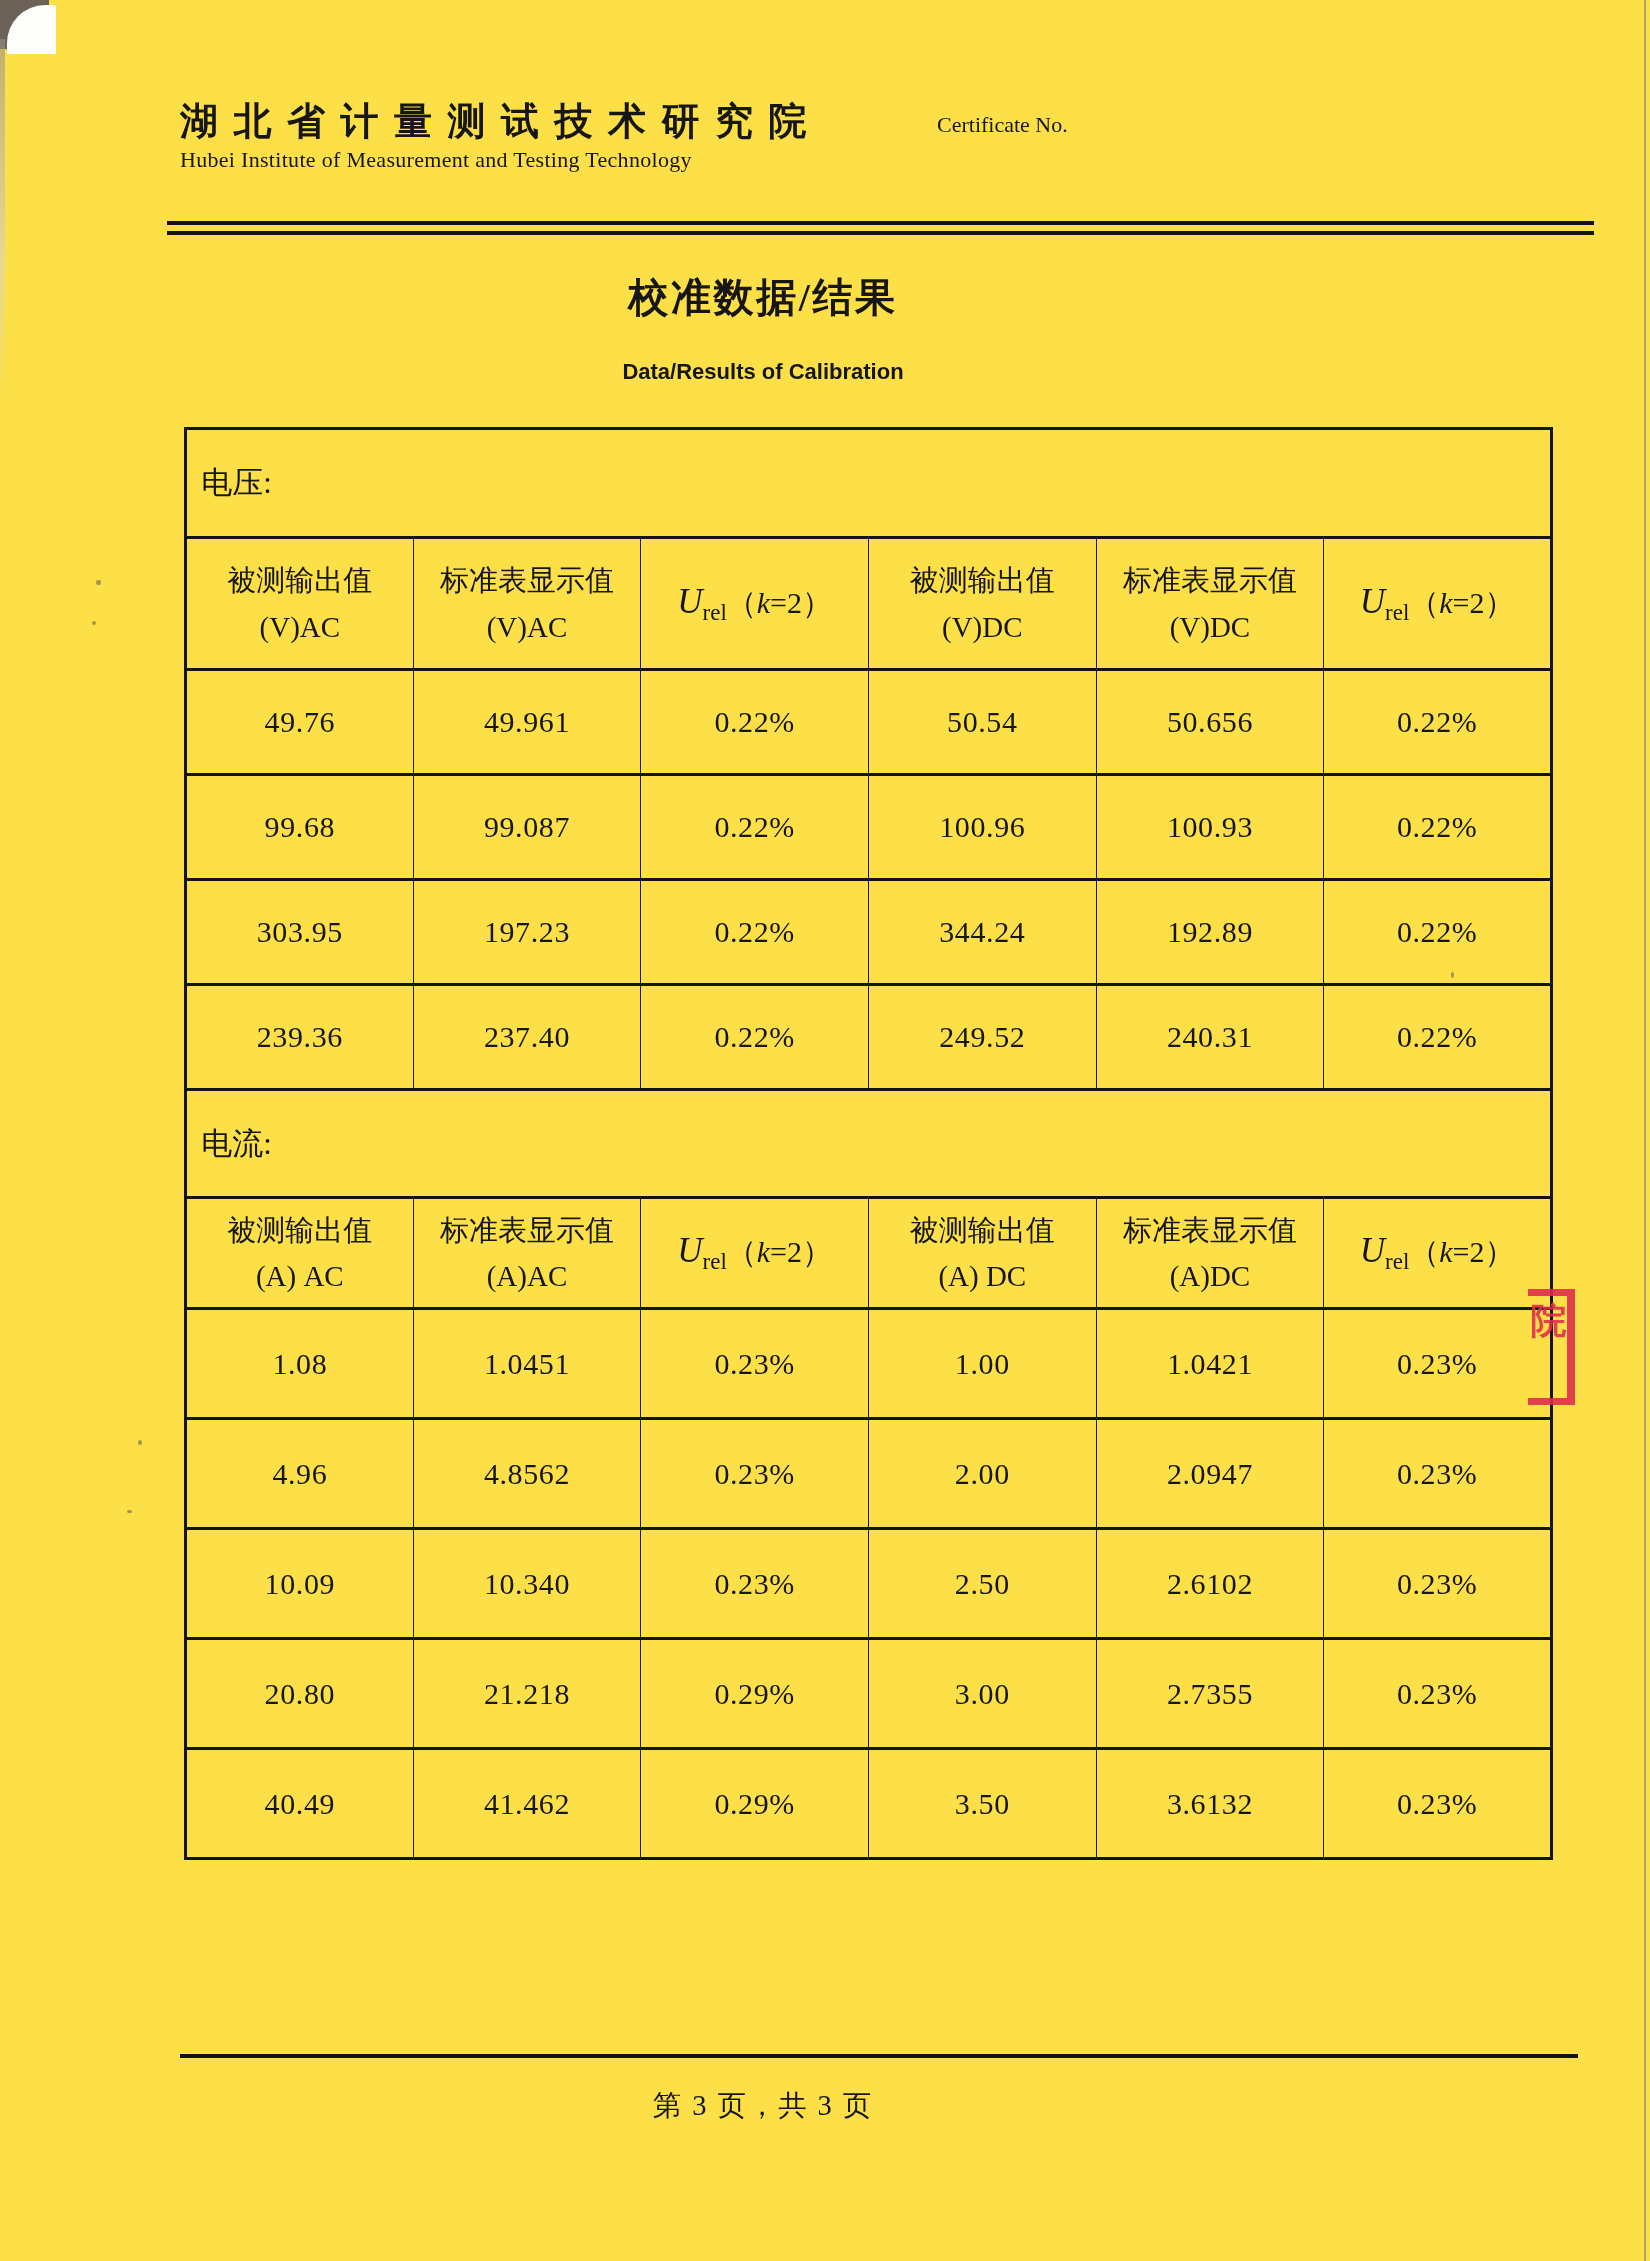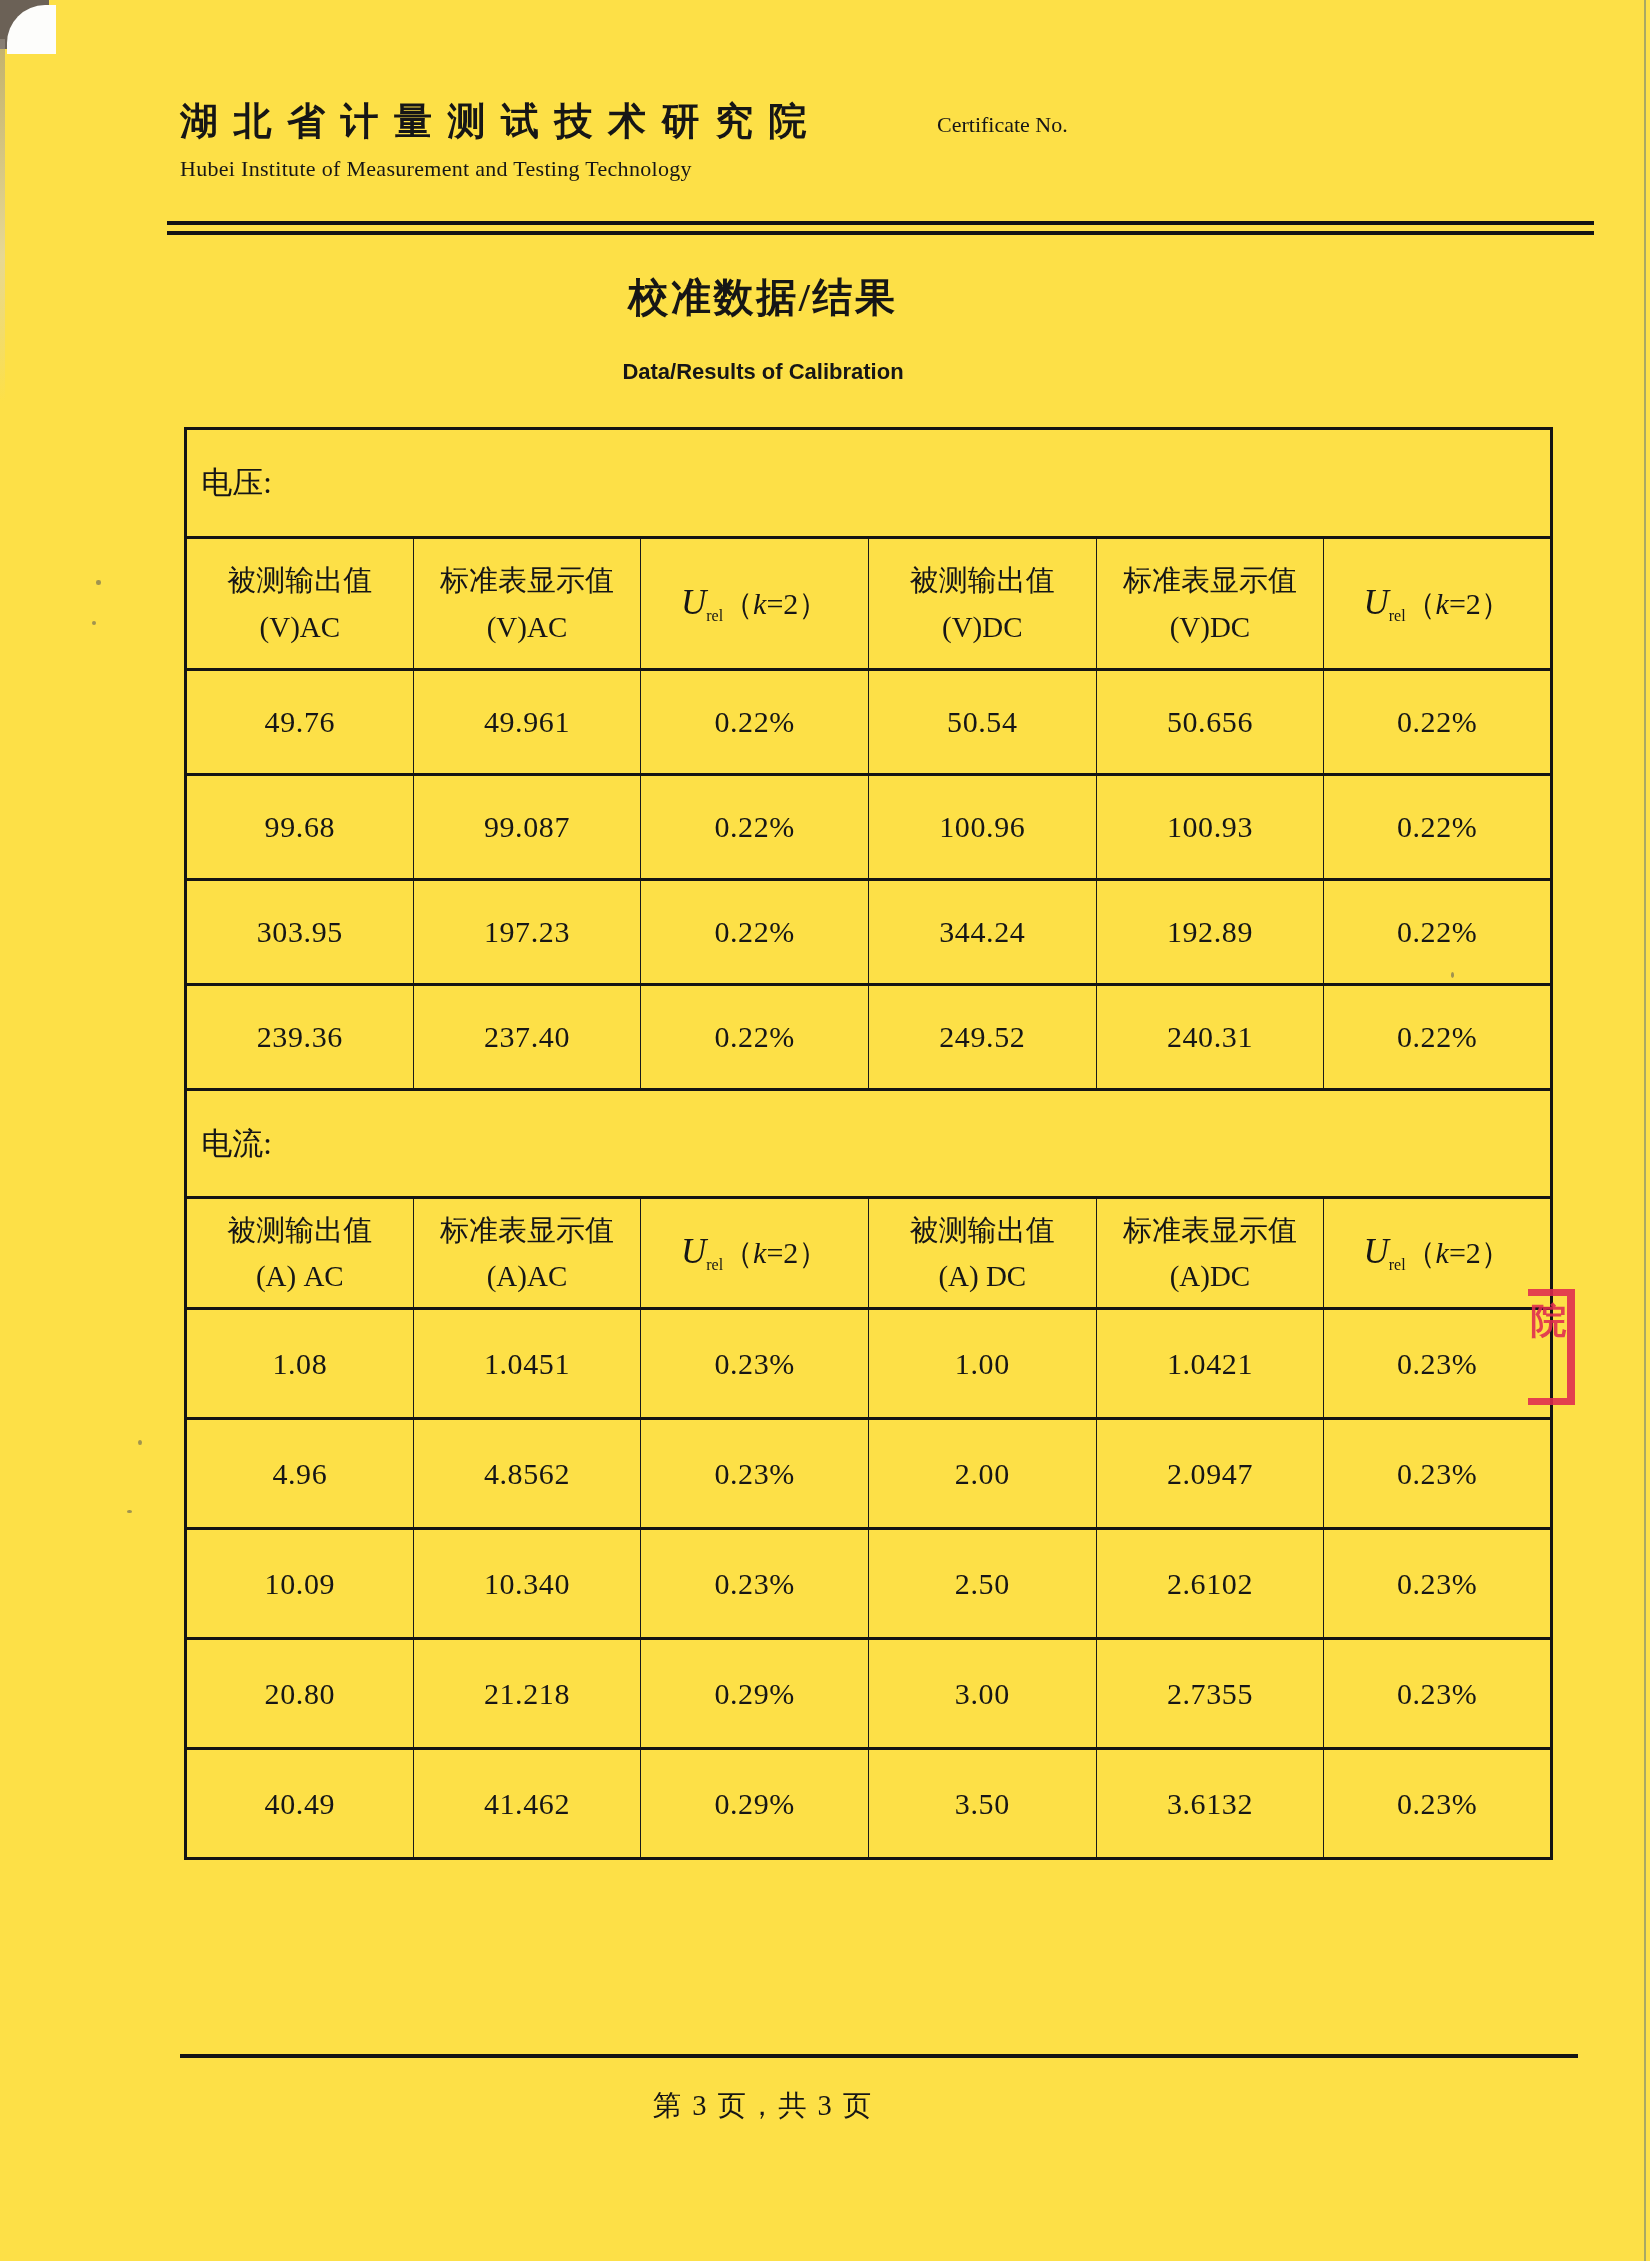--- a/index.html
+++ b/index.html
@@ -16,21 +16,21 @@
   .corner-tl { position:absolute; top:0; left:0; width:49px; height:49px; background:#6b6156; }
   .corner-tl-inner { position:absolute; top:5.2px; left:6.5px; width:49px; height:49px; background:#fdfdfb; border-top-left-radius:38px; }
   .edge-left { position:absolute; top:39px; left:0; width:4.5px; height:362px;
     background:linear-gradient(180deg,#9a9184,#d8d2c6 60%,rgba(216,210,198,0)); opacity:.6; }
   .edge-right { position:absolute; top:0; left:1644px; width:1.9px; height:2261px; background:#7d8a74; opacity:.65; }
   .speck { position:absolute; background:#555; border-radius:50%; opacity:.55; }
 
   
   .header-left { position:absolute; left:180px; top:96px; }
   .institute-cn { font-size:38px; font-weight:bold; letter-spacing:15.5px; white-space:nowrap; }
-  .institute-en { font-size:22px; margin-top:9px; letter-spacing:0.3px; }
+  .institute-en { font-size:22px; letter-spacing:0.3px; }
   .header-right { position:absolute; left:937px; top:102px; }
   .cert-line { font-size:32px; font-weight:bold; white-space:nowrap; }
   .cert-number { border-bottom:3.2px solid #161616; padding:0 2.6px 2.6px 1.3px; letter-spacing:0.6px; }
   .cert-en { font-size:22px; margin-top:10.3px; }
   .rule-double { position:absolute; left:167px; top:221px; width:1427px; height:14.2px;
     border-top:4.5px solid #141414; border-bottom:4.5px solid #141414; }
 
   
   .title-band { position:absolute; left:0; top:270px; width:1526px; text-align:center; }
   .title-cn { font-size:40px; font-weight:bold; letter-spacing:2.6px; }
@@ -50,21 +50,21 @@
   .section-cell { text-align:left !important; padding-left:14.2px; font-size:31px; }
   .row-vlabel { height:109px; }
   .row-vhead  { height:132px; }
   .row-vdata  { height:105px; }
   .row-clabel { height:108px; }
   .row-chead  { height:111px; }
   .row-cdata  { height:110px; }
   .col-head { font-size:29px; line-height:1.6; }
   .u-head { font-size:30px; }
   .u-sym { font-style:italic; font-size:35px; }
-  .u-head sub { font-size:16px; }
+  .u-head sub { font-size:23px; }
   .u-head i { font-style:italic; }
   .num-cell { font-size:30px; letter-spacing:0.6px; }
 
   
   .rule-footer { position:absolute; left:180px; top:2054px; width:1398px; height:3.9px; background:#141414; }
   .page-number { position:absolute; left:0; top:2087px; width:1526px; text-align:center;
     font-size:28.5px; letter-spacing:1.9px; }
 
   
   .stamp { position:absolute; left:1528px; top:1289px; width:47px; height:116px;

